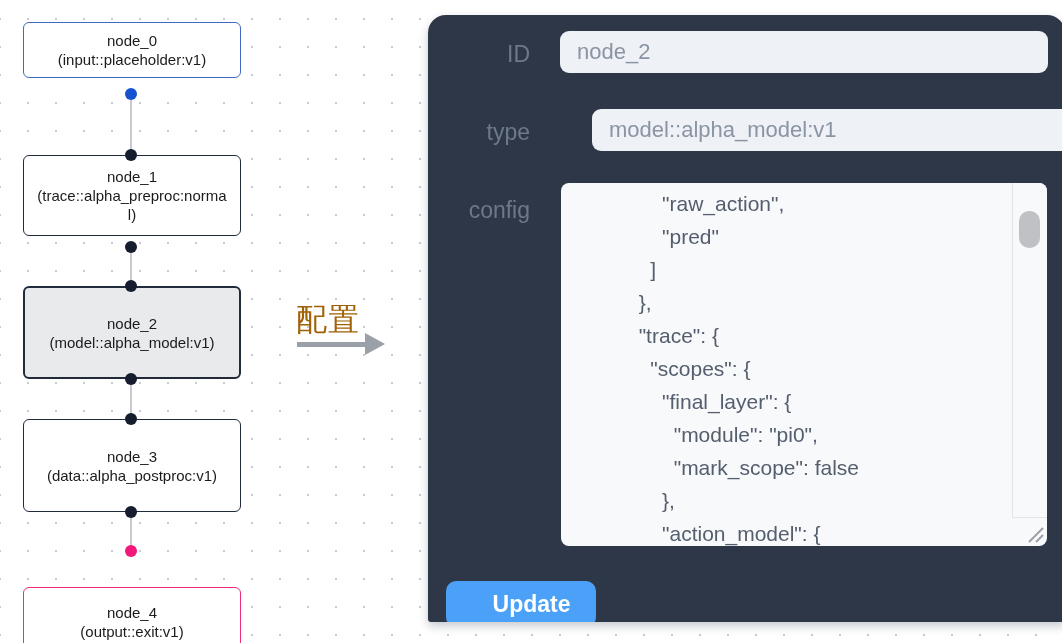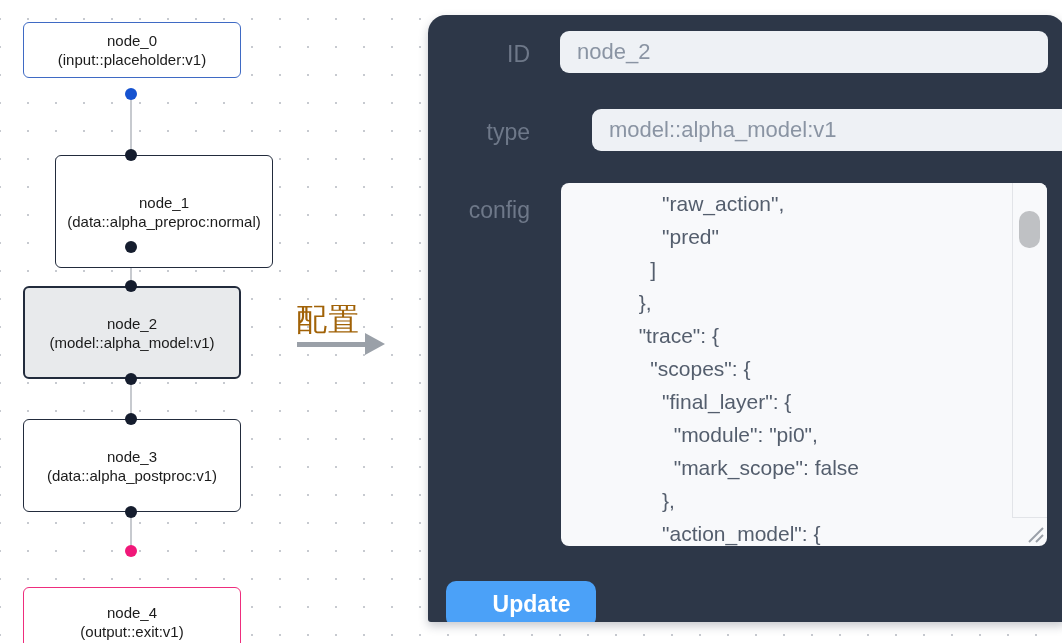--- a/index.html
+++ b/index.html
@@ -19,21 +19,21 @@
   .node {
     position:absolute; left:23px; width:218px;
     background:#ffffff; border:1.5px solid #222b3c; border-radius:6px;
     display:flex; align-items:center; justify-content:center;
   }
   .node .txt {
     width:194px; text-align:center; font-size:15px; line-height:19px;
     color:#1b1b1b; word-break:break-all;
   }
   .node-0 { top:22px;  height:56px; border-color:#3f6ac4; }
-  .node-1 { top:155px; height:113px;margin-left:32px; }
+  .node-1 { top:155px; height:81px; }
   .node-2 { top:286px; height:93px; border-width:2.5px; background:#e8eaec; }
   .node-3 { top:419px; height:93px; }
   .node-4 { top:551px; height:70px; border-color:#ee2d7d;margin-top:36px; }
 
   .edge { position:absolute; left:130px; width:2px; background:#c7cacf; }
   .edge-0 { top:94px;  height:61px; }
   .edge-1 { top:247px; height:39px; }
   .edge-2 { top:379px; height:40px; }
   .edge-3 { top:512px; height:39px; }
 
@@ -115,21 +115,21 @@
 
   <div class="node node-0">
     <div class="txt">
       <div>node_0</div>
       <div>(input::placeholder:v1)</div>
     </div>
   </div>
   <div class="node node-1">
     <div class="txt">
       <div>node_1</div>
-      <div>(data::alpha_preproc:normal)</div>
+      <div>(trace::alpha_preproc:normal)</div>
     </div>
   </div>
   <div class="node node-2">
     <div class="txt">
       <div>node_2</div>
       <div>(model::alpha_model:v1)</div>
     </div>
   </div>
   <div class="node node-3">
     <div class="txt">

